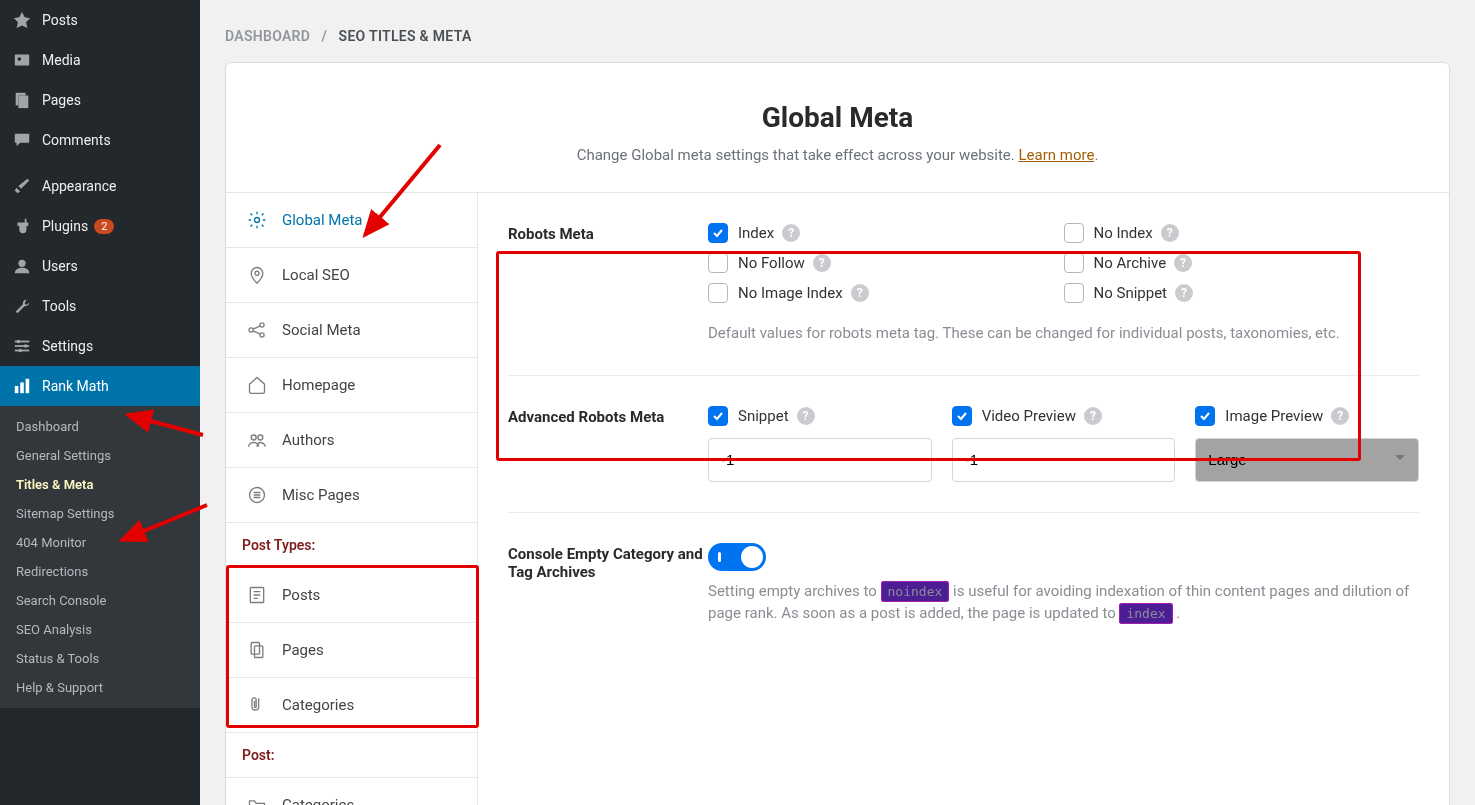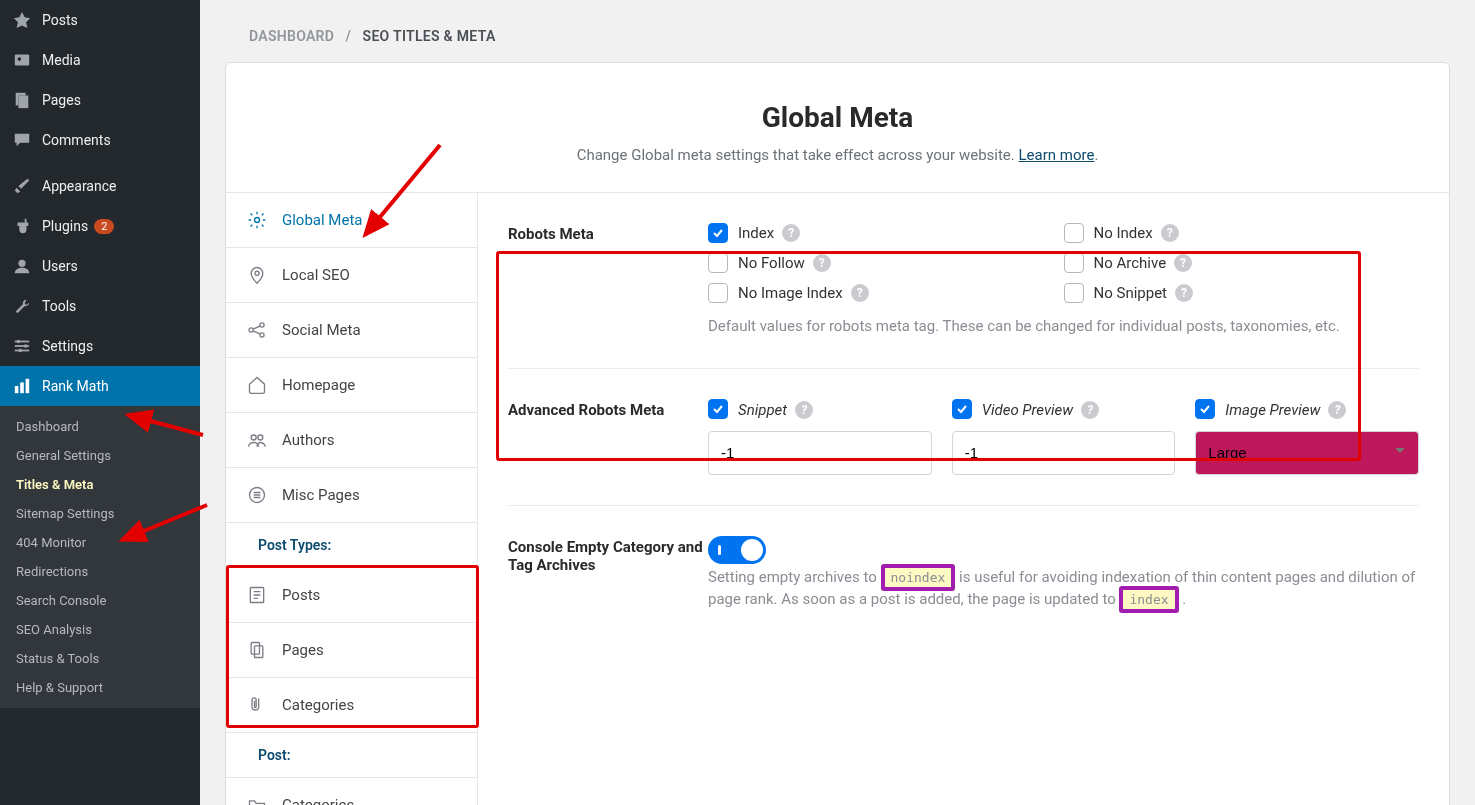--- a/index.html
+++ b/index.html
@@ -10,59 +10,59 @@
 .wp-menu-item .icon { width: 20px; height: 20px; margin-right: 10px; display: flex; align-items: center; justify-content: center; }
 .wp-menu-item.active { background: #0073aa; color: #fff; position: relative; }
 .wp-menu-item.active::after { content: ''; position: absolute; right: -8px; top: 50%; transform: translateY(-50%); border: 8px solid transparent; border-right-color: #f1f1f1; }
 .wp-submenu { background: #32373c; padding: 6px 0; }
 .wp-submenu-item { padding: 7px 16px; font-size: 13px; color: #b4b9be; cursor: pointer; }
 .wp-submenu-item.active { color: #fef9c3; font-weight: 600; }
 .wp-separator { height: 6px; }
 .badge { background: #ca4a1f; color: #fff; border-radius: 10px; padding: 1px 7px; font-size: 11px; margin-left: 6px; }
 
 .content { position: absolute; left: 200px; top: 0; width: 1275px; height: 805px; overflow: hidden; padding: 0 25px; }
-.breadcrumb { padding: 28px 0 18px; font-size: 14px; font-weight: 600; color: #92969b; letter-spacing: 0.3px; margin-left: 24px; }
+.breadcrumb { padding: 28px 0 18px; font-size: 14px; font-weight: 600; color: #92969b; letter-spacing: 0.3px; }
 .breadcrumb .current { color: #4a4f55; }
 
 .panel { background: #fff; border: 1px solid #dcdcdc; border-radius: 6px; }
 .panel-header { text-align: center; padding: 38px 40px 28px; border-bottom: 1px solid #e6e6e6; }
 .panel-title { font-size: 28px; font-weight: 700; color: #2a2a2a; margin-bottom: 12px; }
 .panel-sub { font-size: 15px; color: #6c7278; }
-.panel-sub a { color: #0c4a6e; text-decoration: underline; }
+.panel-sub a { color: #a16207; text-decoration: underline; }
 
 .panel-body { display: flex; }
 .tabs { width: 252px; border-right: 1px solid #e6e6e6; }
 .tab { display: flex; align-items: center; padding: 16px 20px; font-size: 15px; color: #444; border-bottom: 1px solid #e6e6e6; cursor: pointer; }
 .tab .ticon { width: 22px; height: 22px; margin-right: 14px; display: flex; align-items: center; justify-content: center; color: #7a7e84; }
 .tab.active { color: #0073aa; }
 .tab.active .ticon { color: #0073aa; }
-.tab-section { padding: 14px 32px; font-size: 14px; color: #0c4a6e; font-weight: 600; border-bottom: 1px solid #e6e6e6; }
+.tab-section { padding: 14px 16px; font-size: 14px; color: #7f1d1d; font-weight: 600; border-bottom: 1px solid #e6e6e6; }
 
 .settings { flex: 1; padding: 30px 30px 60px 30px; }
 .setting-row { display: flex; margin-bottom: 30px; padding-bottom: 30px; border-bottom: 1px solid #ececec; }
 .setting-row.last { border-bottom: none; }
 .setting-label { width: 200px; font-size: 15px; font-weight: 700; color: #2a2a2a; padding-top: 2px; }
 .setting-body { flex: 1; }
 .checkbox-grid { display: flex; flex-wrap: wrap; }
 .checkbox-col { width: 50%; }
 .cb-row { display: flex; align-items: center; margin-bottom: 10px; }
 .cb { width: 20px; height: 20px; border: 1.5px solid #b5b7bb; border-radius: 4px; background: #fff; margin-right: 10px; cursor: pointer; display: flex; align-items: center; justify-content: center; }
 .cb.checked { background: #0073f0; border-color: #0073f0; }
 .cb.checked svg { display: block; }
 .cb svg { display: none; }
 .cb-label { font-size: 15px; color: #333; margin-right: 8px; }
 .help-icon { width: 18px; height: 18px; border-radius: 50%; background: #c9cbce; color: #fff; font-size: 12px; font-weight: bold; display: inline-flex; align-items: center; justify-content: center; cursor: pointer; }
-.desc { font-size: 15px; color: #8a8e94; margin-top: 2px; line-height: 1.5; }
-.desc code { background: #fef9c3; border: 4px solid #a21caf; border-radius: 3px; padding: 2px 6px; font-family: monospace; font-size: 13px; }
+.desc { font-size: 15px; color: #8a8e94; margin-top: 9px; line-height: 1.5; }
+.desc code { background: #4c1d95; border: 1px solid #a21caf; border-radius: 3px; padding: 2px 6px; font-family: monospace; font-size: 13px; }
 
 .adv-grid { display: flex; gap: 20px; }
 .adv-col { flex: 1; }
-.adv-head { display: flex; align-items: flex-end; margin-bottom: 12px; font-style: italic; }
+.adv-head { display: flex; align-items: center; margin-bottom: 12px; }
 .adv-input { width: 100%; height: 44px; border: 1px solid #d2d4d8; border-radius: 4px; padding: 0 12px; font-size: 15px; }
-.adv-select { width: 100%; height: 44px; border: 1px solid #d2d4d8; border-radius: 4px; padding: 0 12px; font-size: 15px; background: #be185d; appearance: none; }
+.adv-select { width: 100%; height: 44px; border: 1px solid #d2d4d8; border-radius: 4px; padding: 0 12px; font-size: 15px; background: #a3a3a3; appearance: none; }
 .select-wrap { position: relative; }
 .select-wrap::after { content: ''; position: absolute; right: 14px; top: 50%; transform: translateY(-50%); border: 5px solid transparent; border-top-color: #777; pointer-events: none; }
 
 .toggle { width: 58px; height: 28px; background: #0073f0; border-radius: 14px; position: relative; cursor: pointer; }
 .toggle .knob { position: absolute; right: 3px; top: 3px; width: 22px; height: 22px; background: #fff; border-radius: 50%; }
 .toggle .bar { position: absolute; left: 10px; top: 9px; width: 3px; height: 10px; background: #fff; border-radius: 2px; }
 
 .red-box { position: absolute; border: 3px solid #e30000; border-radius: 3px; pointer-events: none; }
 .arrow { position: absolute; pointer-events: none; }
 </style>

